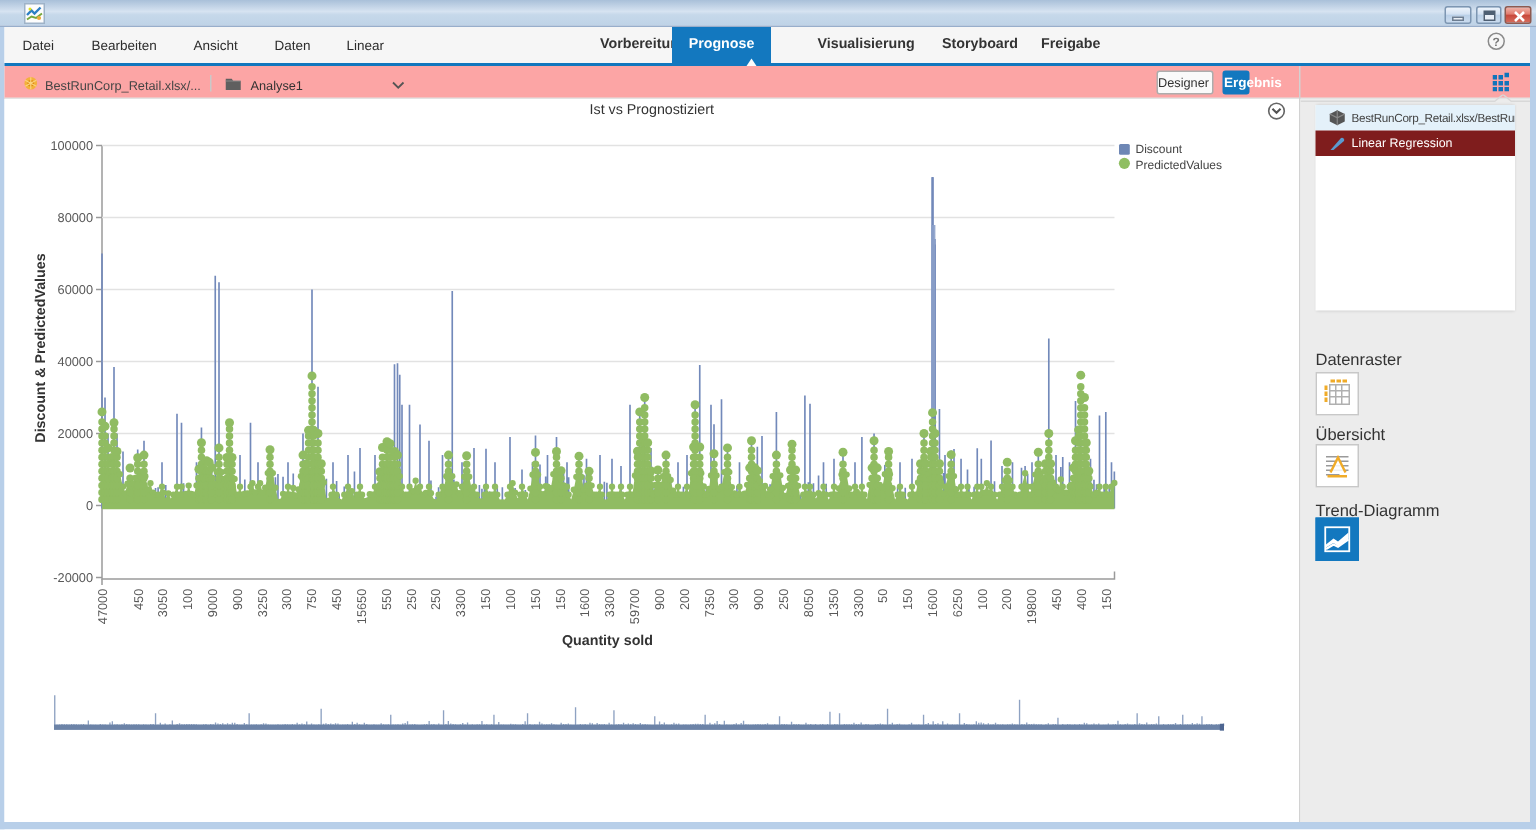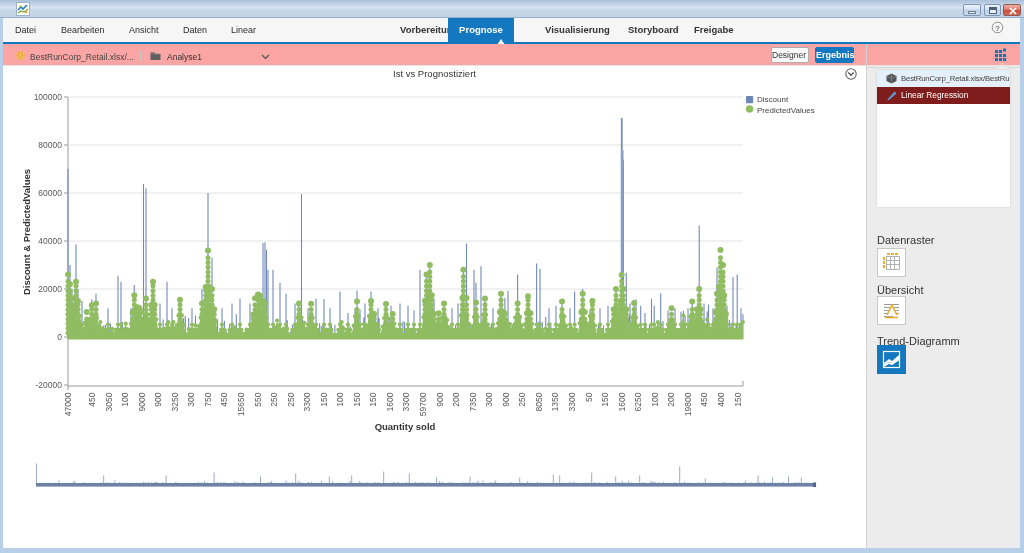--- a/index.html
+++ b/index.html
@@ -78,21 +78,21 @@
   <div class="abs" style="left:137px;top:6px;width:1px;height:11px;background:#c9c9c9"></div>
   <svg class="abs" style="left:147px;top:7px" width="11" height="10">
         <path d="M0.5 1.5h4l1 1.5h5v6h-10z" fill="#5f5f5f"></path>
         <path d="M0.5 3h10" stroke="#8a8a8a" stroke-width="0.7"></path>
       </svg>
   <div class="abs" style="left:164px;top:8px;font-size:8.5px;color:#333">Analyse1</div>
   <svg class="abs" style="left:258px;top:10px" width="9" height="6">
         <path d="M1 1l3.5 3.5 3.5-3.5" stroke="#555" stroke-width="1.2" fill="none"></path>
       </svg>
   <div class="abs" style="left:768px;top:3px;width:38px;height:16px;background:#fafafa;border:1px solid #adadad;border-radius:2px;font-size:8.5px;color:#333;line-height:14px">Designer</div>
-  <div class="abs" style="left:812px;top:3px;width:39px;height:16px;background:#1378bf;border:1px solid #1378bf;border-radius:2px;font-size:9px;font-weight:bold;color:#fff;text-align:center;line-height:15px">Ergebnis</div>
+  <div class="abs" style="left:812px;top:3px;width:18px;height:16px;background:#1378bf;border:1px solid #1378bf;border-radius:2px;font-size:9px;font-weight:bold;color:#fff;text-align:center;line-height:15px">Ergebnis</div>
 </div>
 <div id="maindiv"></div>
 <div id="content"></div>
 <div id="chartTitle">Ist vs Prognostiziert</div>
 <svg width="863" height="482" viewBox="0 0 863 482" style="position:absolute;left:3px;top:66px">
       <style>.tk{font:8.5px "Liberation Sans",sans-serif;fill:#595959}.at{font:bold 9.5px "Liberation Sans",sans-serif;fill:#333}.lg{font:8px "Liberation Sans",sans-serif;fill:#444}</style>
       <g transform="translate(-3,-66)">
         <path d="M68 97V386H743V381" stroke="#9a9a9a" fill="none"></path>
         <path d="M64 97H68M64 145H68M64 193H68M64 241H68M64 289H68M64 337H68M64 385H68" stroke="#9a9a9a" fill="none"></path>
         <text x="62" y="100" text-anchor="end" class="tk">100000</text>

